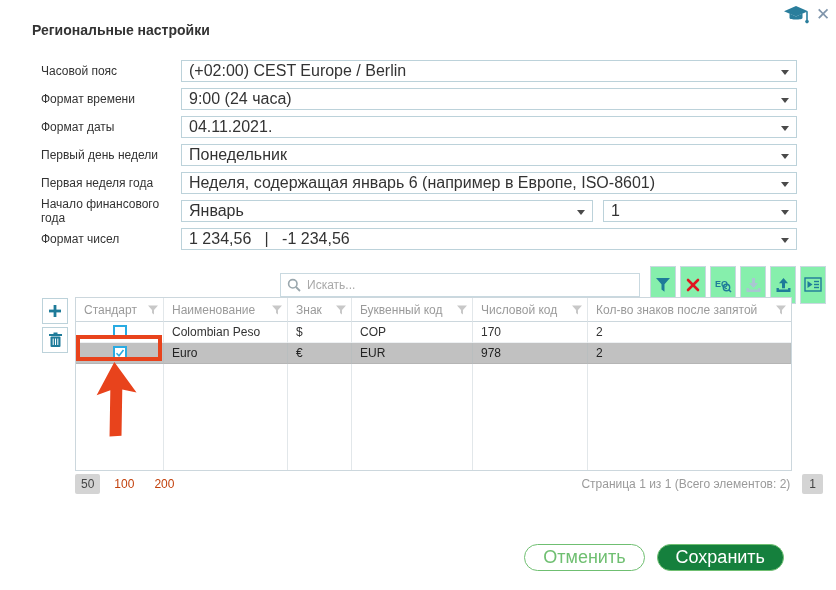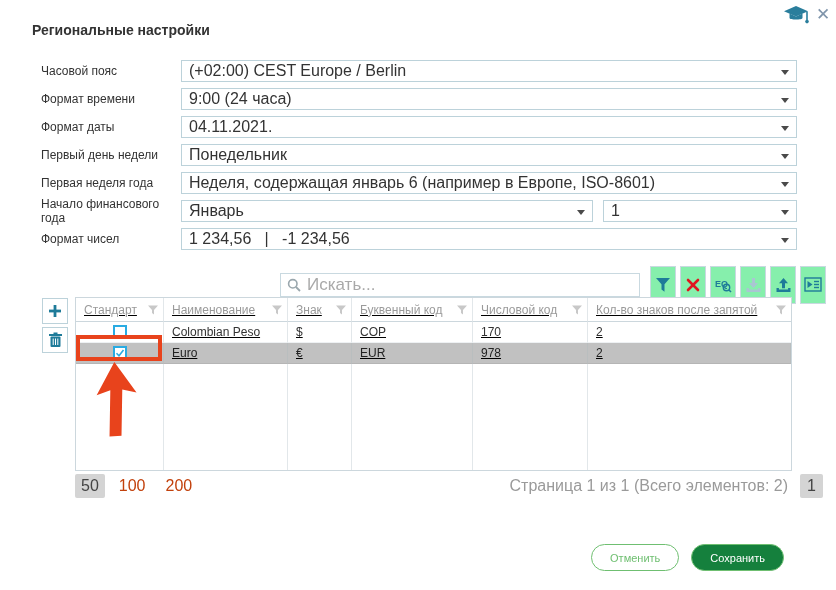--- a/index.html
+++ b/index.html
@@ -21,54 +21,54 @@
   .select.fiscal-month { flex:0 0 412px; }
 
   
   .side-btn { position:absolute; width:26px; height:26px; background:#fff; border:1px solid #bcd2da; display:flex; align-items:center; justify-content:center; cursor:pointer; }
   .btn-add { left:42px; top:298px; }
   .btn-del { left:42px; top:327px; }
 
   
   .toolbar { position:absolute; left:75px; top:272px; width:751px; height:25px; display:flex; align-items:center; }
   .search-box { margin-left:205px; width:360px; height:24px; border:1px solid #c9d9e0; display:flex; align-items:center; padding:0 6px; gap:6px; background:#fff; }
-  .search-box input { border:none; outline:none; flex:1; font-size:17px; color:#333; font-family:"Liberation Sans", sans-serif; }
+  .search-box input { border:none; outline:none; flex:1; font-size:12px; color:#333; font-family:"Liberation Sans", sans-serif; }
   .search-box input::placeholder { color:#a9a9a9; }
   .tb-icons { display:flex; gap:4px; margin-left:10px; }
   .tb-btn { width:26px; height:38px; border:1px solid #c9d9e0; background:#86efac; display:flex; align-items:center; justify-content:center; cursor:pointer; }
 
   
-  .table { position:absolute; left:75px; top:297px; width:717px; border:1px solid #ccd7dd; background:#fff;text-decoration:underline; }
+  .table { position:absolute; left:75px; top:297px; width:717px; border:1px solid #ccd7dd; background:#fff; }
   .trow { display:grid; grid-template-columns:88px 124px 64px 121px 115px 1fr; }
   .thead .cell { height:24px; color:#9a9a9a; border-bottom:1px solid #ccd7dd; }
   .cell { display:flex; align-items:center; padding:0 4px 0 8px; font-size:12px; border-right:1px solid #e2e7ea; overflow:hidden; }
   .cell:last-child { border-right:none; }
   .thead .cell { justify-content:space-between; }
   .tbody .cell { height:21px; color:#333; border-bottom:1px solid #eef1f3; }
   .trow.selected .cell { background:#c1c1c1; color:#222; border-bottom:1px solid #b5b5b5; border-right:1px solid #b9bebf; }
   .cell.center { justify-content:center; padding:0; }
   .filler .cell { height:106px; border-bottom:none; }
   .checkbox { width:14px; height:14px; border:2px solid #29abe2; background:#fff; display:flex; align-items:center; justify-content:center; cursor:pointer; }
 
   
-  .pagination { position:absolute; left:75px; top:474px; width:748px; display:flex; justify-content:space-between; align-items:center; font-size:16px; }
+  .pagination { position:absolute; left:75px; top:474px; width:748px; display:flex; justify-content:space-between; align-items:center; font-size:12px; }
   .psizes { display:flex; gap:8px; align-items:center; }
   .psize { padding:3px 6px; color:#c2410c; cursor:pointer; }
   .psize.active { background:#d4d4d4; border-radius:2px; color:#444; }
   .pright { display:flex; align-items:center; gap:12px; }
   .pinfo { color:#9a9a9a; }
   .pnum { background:#d4d4d4; border-radius:2px; padding:3px 7px; color:#444; cursor:pointer; }
 
   
   .anno-rect { position:absolute; left:76px; top:335px; width:86px; height:26px; border:4px solid #e8431c; pointer-events:none; }
   .anno-arrow { position:absolute; left:90px; top:362px; width:50px; height:76px; transform:rotate(-4deg); pointer-events:none; }
 
   
   .footer { position:absolute; top:544px; right:52px; display:flex; gap:12px; }
-  .btn { height:27px; border-radius:14px; font-size:11px; padding:0 18px; cursor:pointer; font-family:"Liberation Sans", sans-serif; display:flex; align-items:center; }
+  .btn { height:27px; border-radius:14px; font-size:18px; padding:0 18px; cursor:pointer; font-family:"Liberation Sans", sans-serif; display:flex; align-items:center; }
   .btn-cancel { background:#fff; border:1px solid #6fbf71; color:#6fbf71; }
   .btn-save { background:#15803d; border:1px solid #6fbf71; color:#fff; }
 </style>
 </head>
 <body>
 
 <div class="title">Региональные настройки</div>
 
 <svg class="cap-icon" viewBox="0 0 26 22">
   <polygon points="12,1 24,6.2 12,11.4 0,6.2" fill="#2a7e9c"></polygon>

